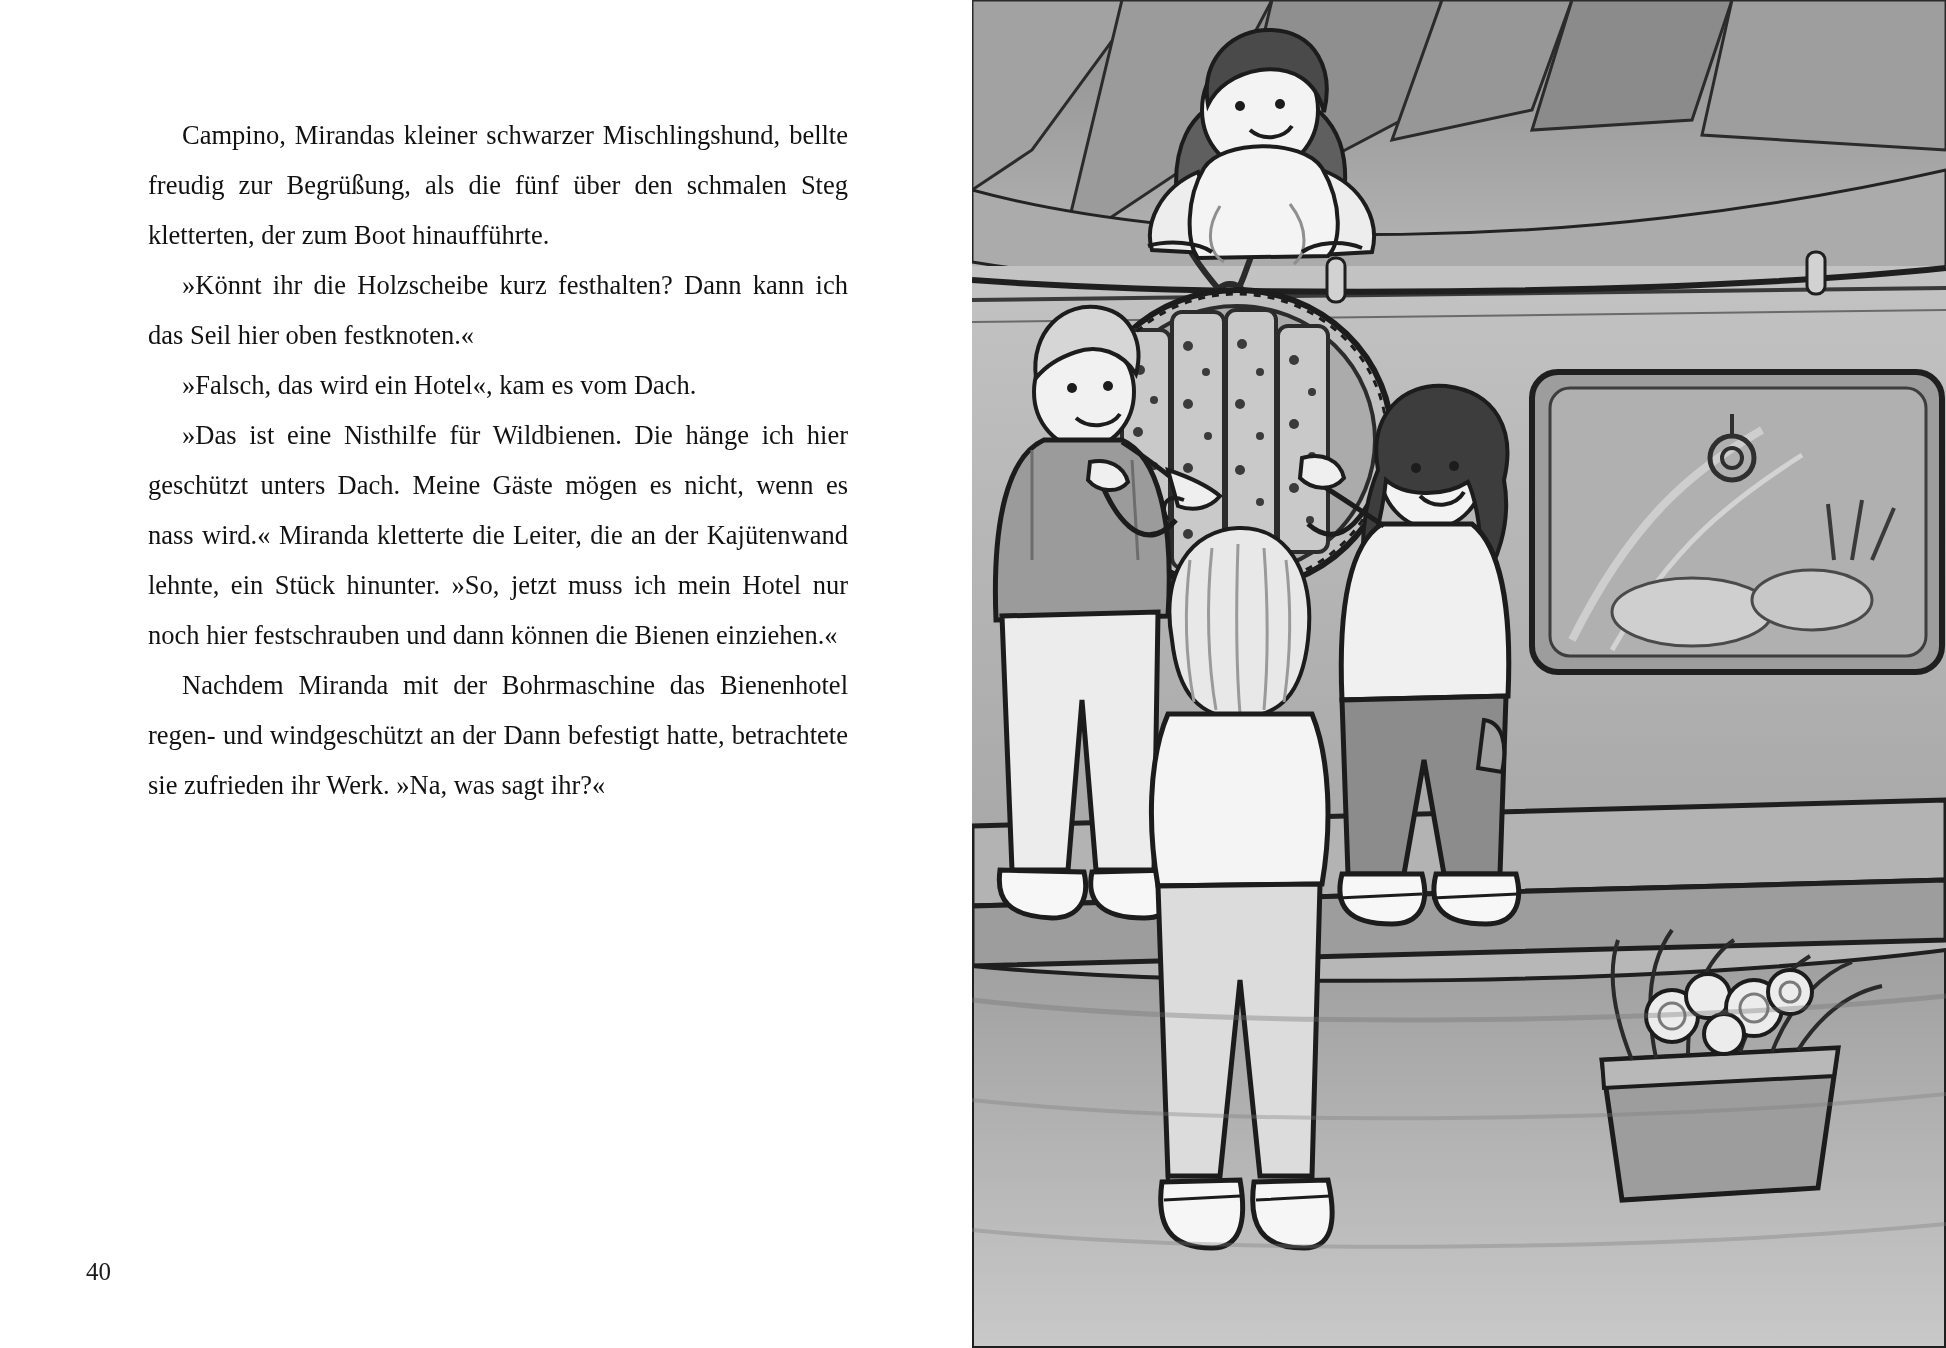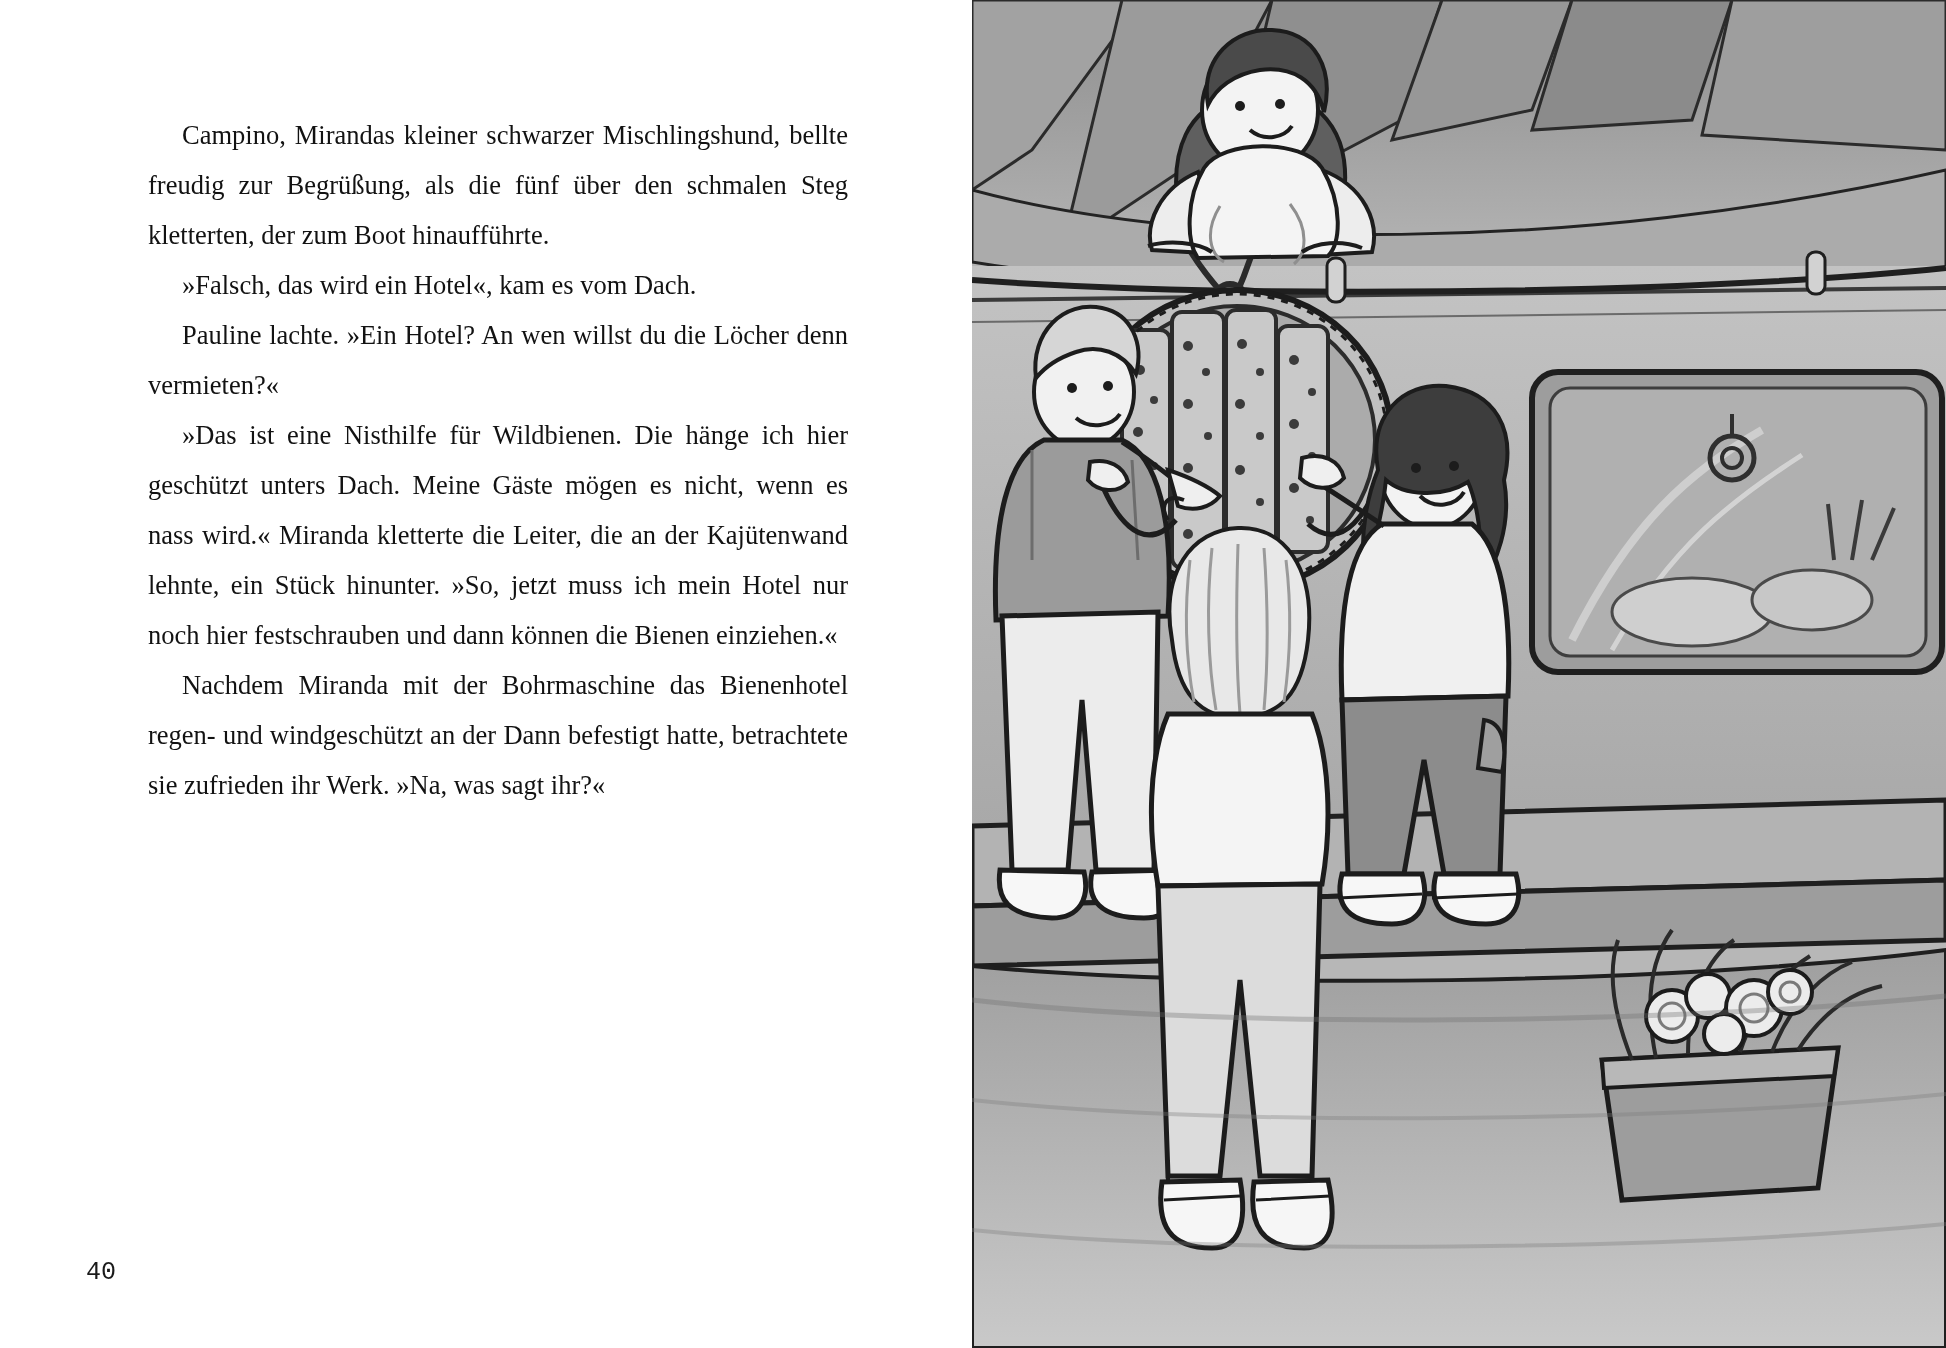--- a/index.html
+++ b/index.html
@@ -41,21 +41,21 @@
     color: #121212;
     font-family: "Liberation Serif", serif;
     hyphens: manual;
   }
   .page-number {
     position: absolute;
     left: 86px;
     top: 1258px;
     font-size: 25px;
     color: #1a1a1a;
-    font-family: Liberation Mono, monospace;
+    font-family: Liberation Serif, serif;
   }
 
   
   .illus-page {
     position: absolute;
     left: 972px;
     top: 0;
     width: 974px;
     height: 1348px;
     overflow: hidden;
@@ -64,22 +64,22 @@
   .illus-svg { display: block; width: 974px; height: 1348px; }
 </style>
 </head>
 <body>
 
 <div class="page">
 
   <div class="text-page">
     <div class="text-column">
       <p class="para">Campino, Mirandas kleiner schwarzer Mischlingshund, bellte freudig zur Begrüßung, als die fünf über den schmalen Steg kletterten, der zum Boot hinaufführte.</p>
+      <p class="para">»Könnt ihr die Holzscheibe kurz festhalten? Dann kann ich das Seil hier oben festknoten.«</p>
       <p class="para">»Falsch, das wird ein Hotel«, kam es vom Dach.</p>
-      <p class="para">Pauline lachte. »Ein Hotel? An wen willst du die Löcher denn vermieten?«</p>
       <p class="para">»Das ist eine Nisthilfe für Wildbienen. Die hänge ich hier geschützt unters Dach. Meine Gäste mögen es nicht, wenn es nass wird.« Miranda kletterte die Leiter, die an der Kajütenwand lehnte, ein Stück hinunter. »So, jetzt muss ich mein Hotel nur noch hier festschrauben und dann können die Bienen einziehen.«</p>
       <p class="para">Nachdem Miranda mit der Bohrmaschine das Bienenhotel regen- und windgeschützt an der Dann befestigt hatte, betrachtete sie zufrieden ihr Werk. »Na, was sagt ihr?«</p>
     </div>
     <div class="page-number">40</div>
   </div>
 
   <div class="illus-page">
     <svg class="illus-svg" viewBox="0 0 974 1348">
       <defs>
         <linearGradient id="roofGrad" x1="0" y1="0" x2="0" y2="1">

